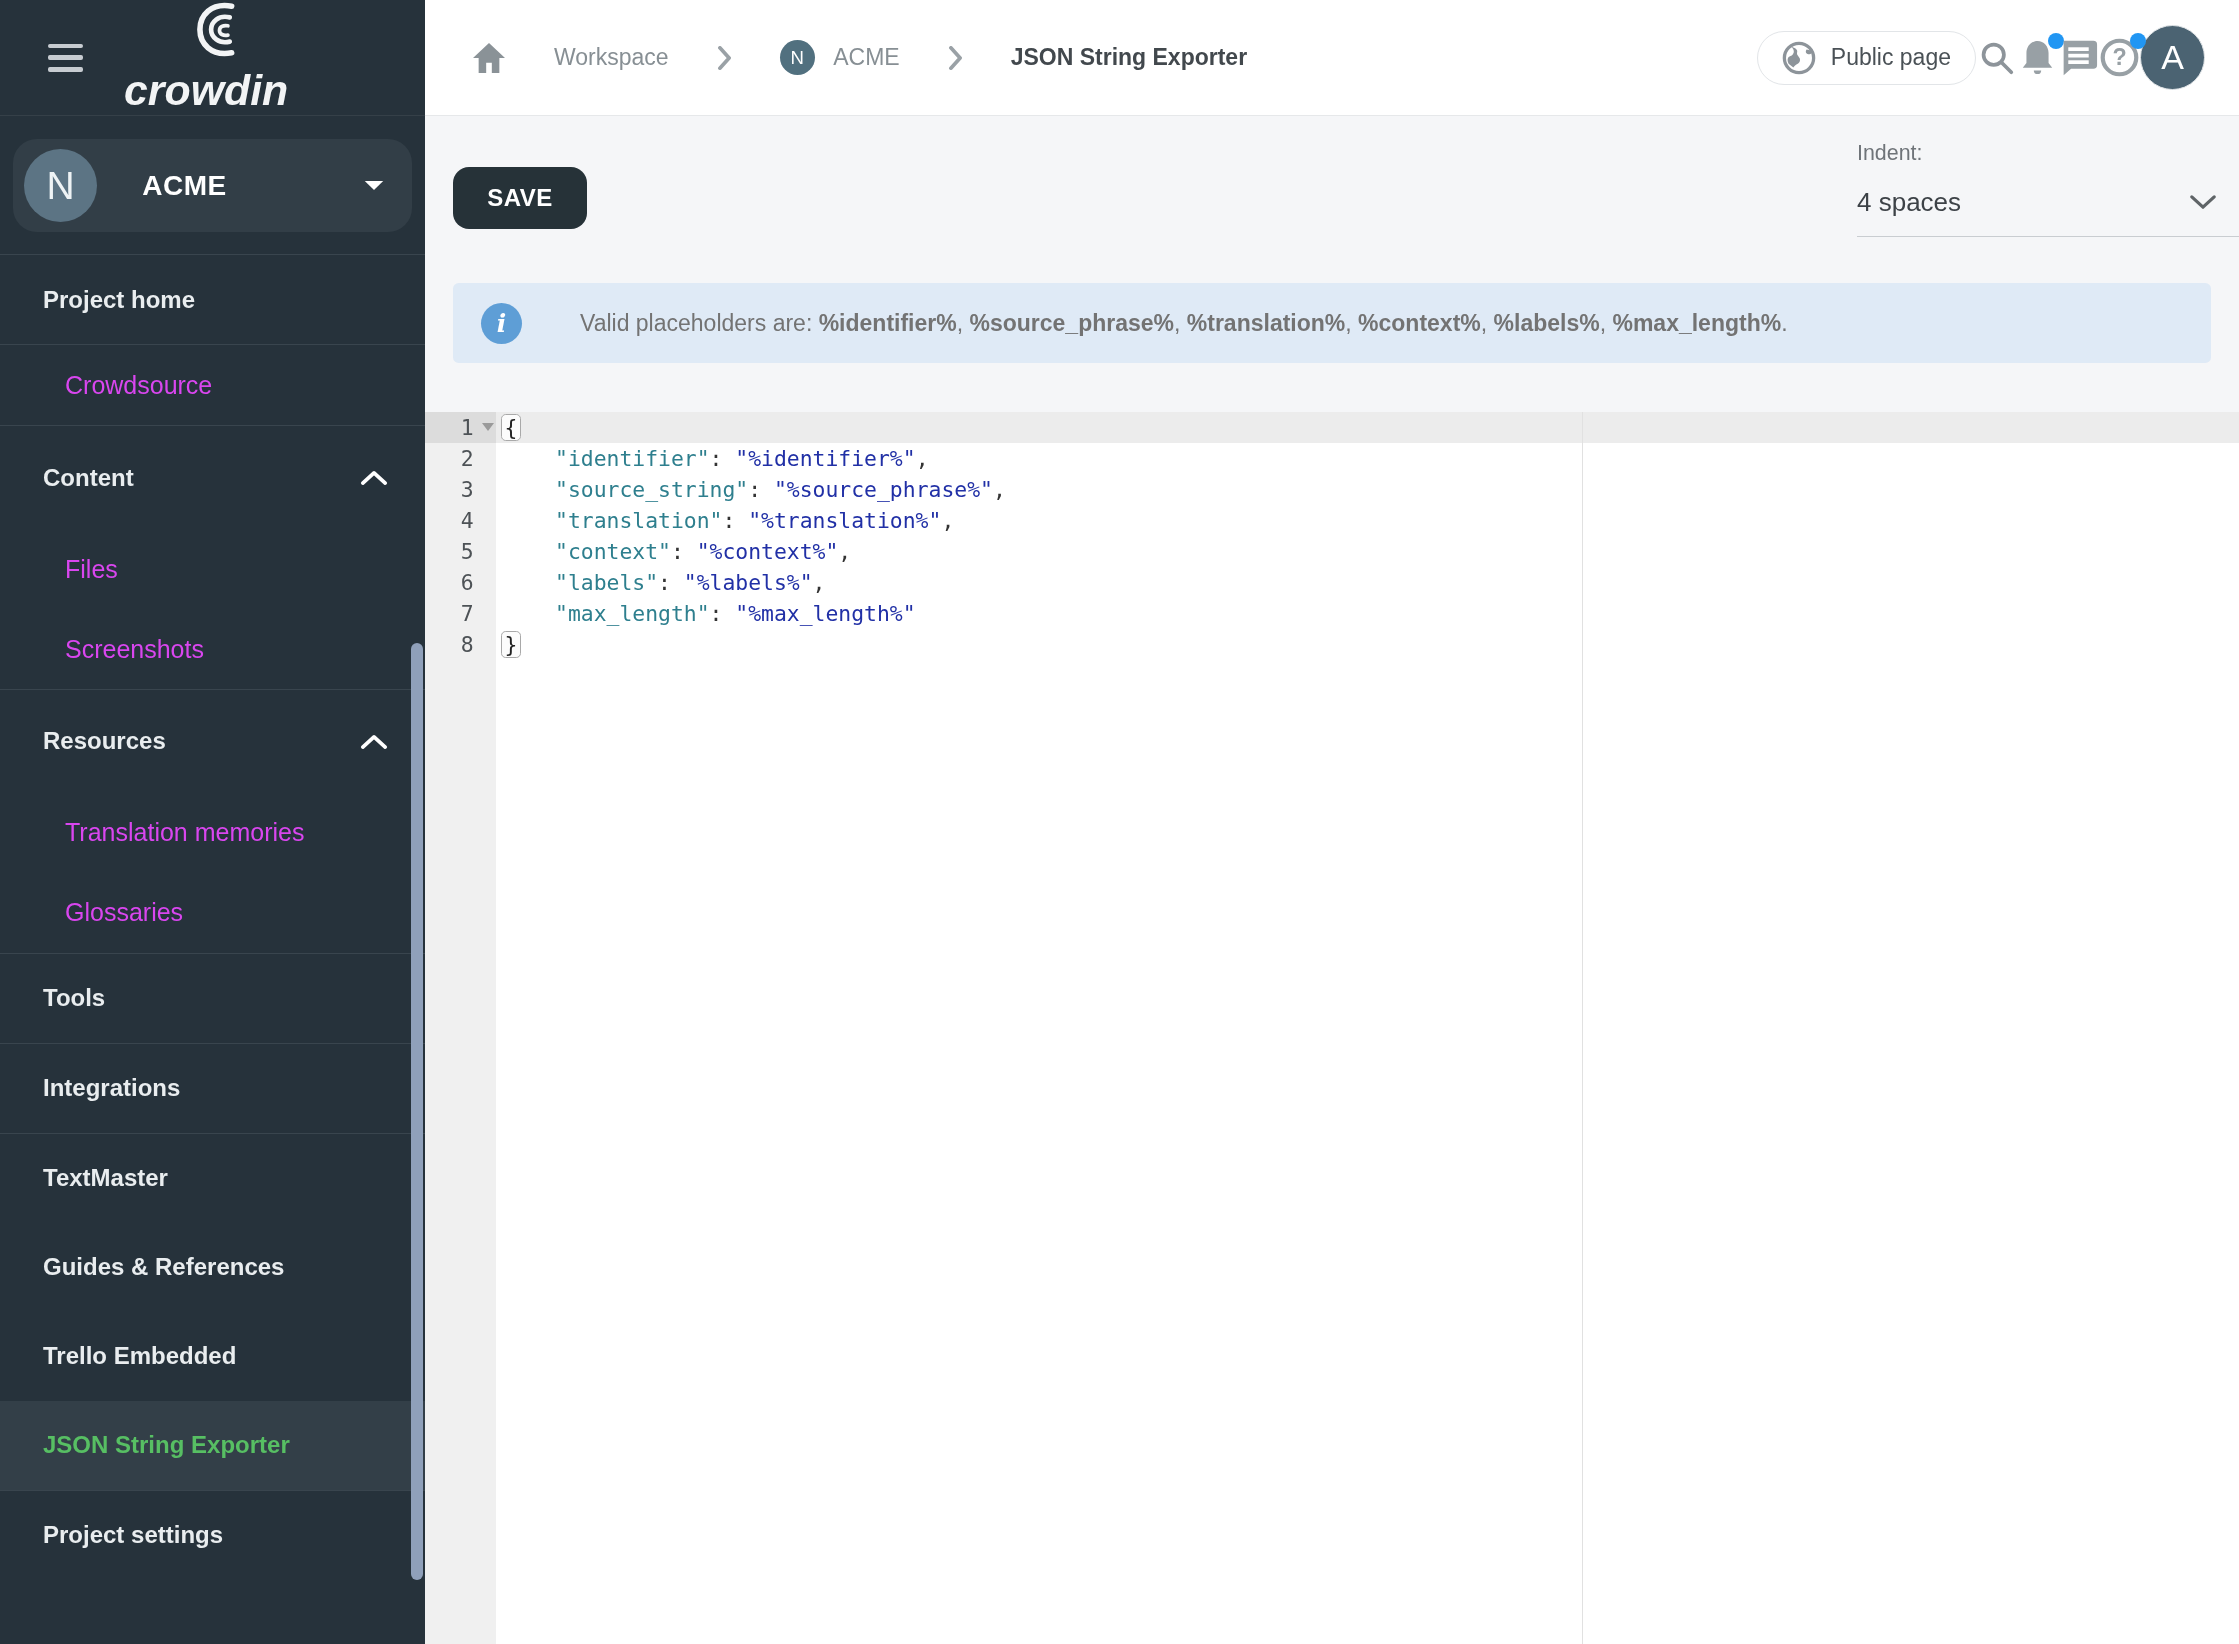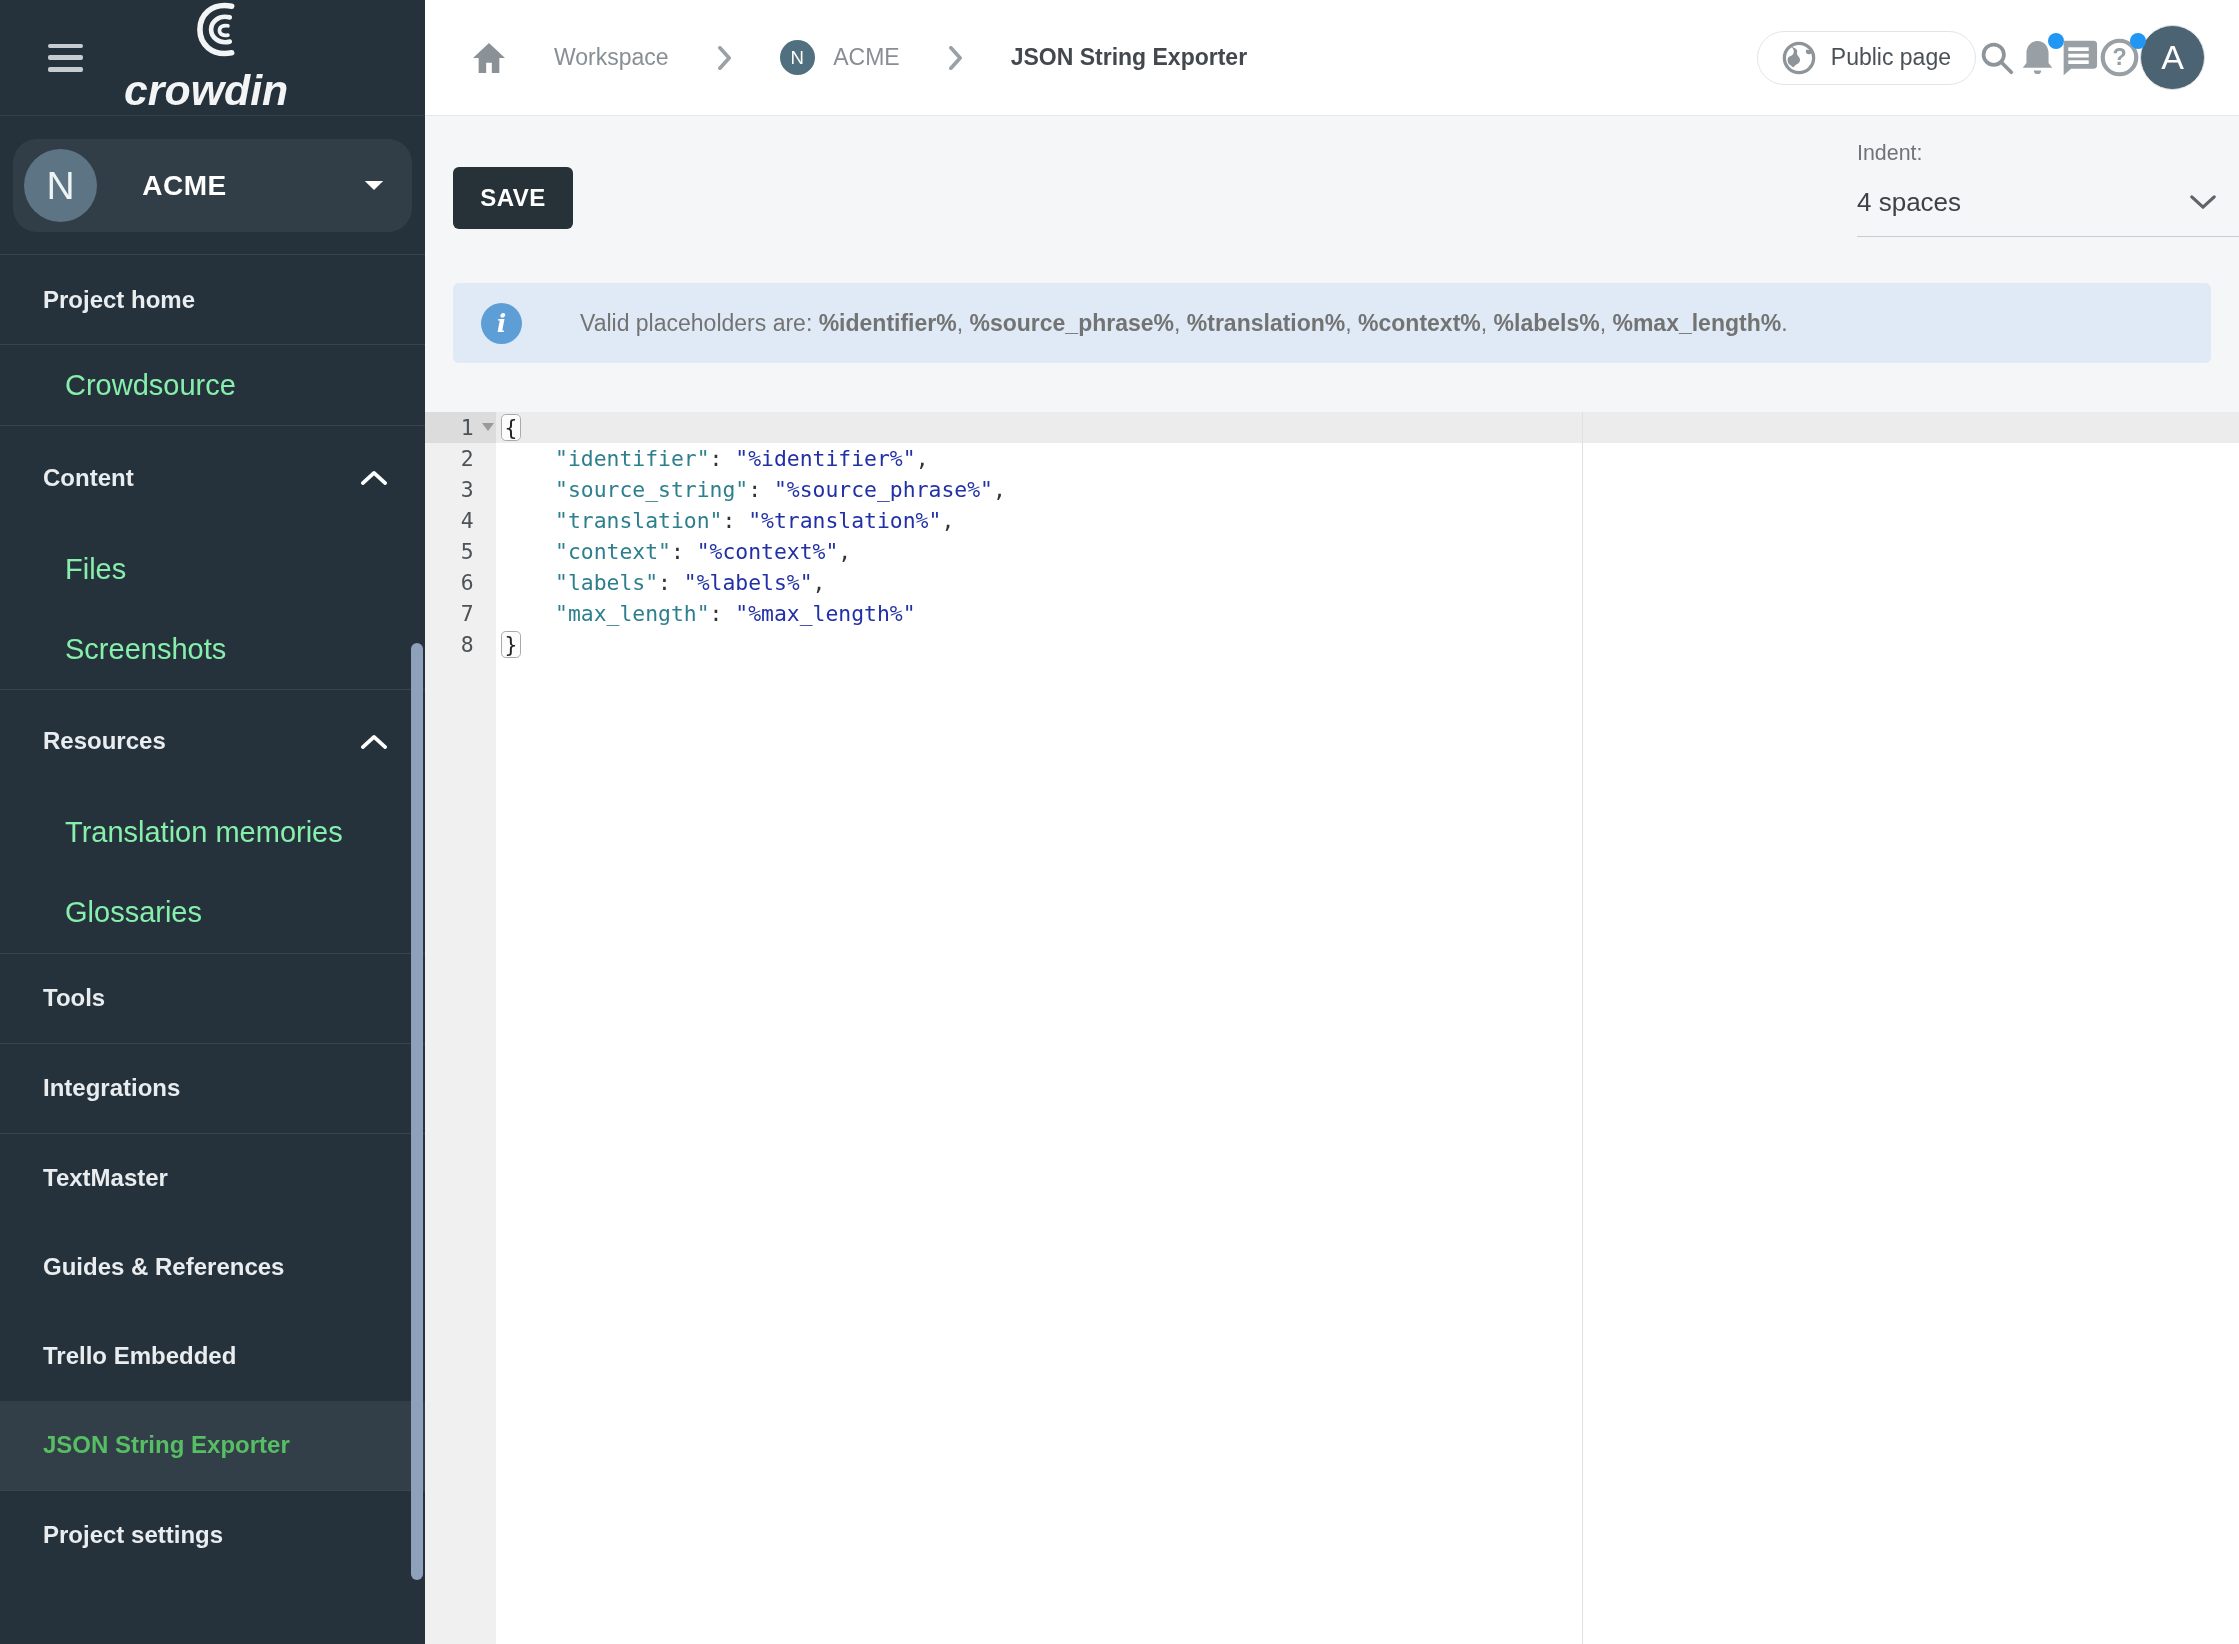--- a/index.html
+++ b/index.html
@@ -25,21 +25,21 @@
   .org-name { color: #ffffff; font-size: 28px; font-weight: 700; margin-left: 45px; letter-spacing: 0.5px; }
   .org-caret { margin-left: auto; }
 
   .nav { margin-top: 22.4px; }
   .nav-div { height: 0.9px; background: #39454e; }
   .nav-row { display: flex; align-items: center; padding: 0 37px 0 43px; cursor: pointer;
              color: #e9edef; font-size: 24px; font-weight: 700; }
   .nav-row.kind-top { height: 89px; }
   .nav-row.kind-hdr { height: 103px; }
   .nav-row.kind-sub { height: 80px; padding-left: 65px; font-weight: 400;
-                      color: #86efac; font-size: 29px; }
+                      color: #d946ef; font-size: 25px; }
   .nav-row.active { background: #333f48; }
   .nav-row .chev { margin-left: auto; }
 
   .side-scrollbar { position: absolute; top: 643px; right: 1.9px; width: 12px; height: 937px;
                     border-radius: 6.5px; background: #8fa0ba; }
 
   
   .topbar { position: absolute; left: 425px; top: 0; width: 1814px; height: 116px;
             background: #ffffff; border-bottom: 0.9px solid #e6e8ea;
             display: flex; align-items: center; padding: 0 34px 0 47px; }
@@ -55,22 +55,22 @@
   .pill-btn span { color: #4a5156; font-size: 23px; font-weight: 500; }
   .icon-btn { position: relative; width: 41px; height: 41px; display: flex;
               align-items: center; justify-content: center; cursor: pointer; }
   .dot { position: absolute; top: -3.7px; right: -5.6px; width: 16px; height: 16px;
          border-radius: 50%; background: #2196f3; }
   .avatar { width: 65px; height: 65px; border-radius: 50%; background: #4b6372;
             border: 1.9px solid #dfe3e6; color: #fff; font-size: 34px; font-weight: 400;
             display: flex; align-items: center; justify-content: center; cursor: pointer; }
 
   
-  .save-btn { position: absolute; left: 453px; top: 167px; width: 120px; height: 62px;
-              background: #263238; color: #fff; border: none; border-radius: 6px;
+  .save-btn { position: absolute; left: 453px; top: 167px; width: 134px; height: 62px;
+              background: #263238; color: #fff; border: none; border-radius: 16px;
               font-family: "Liberation Sans", sans-serif; font-size: 24px; font-weight: 700;
               letter-spacing: 0.5px; cursor: pointer; }
 
   .indent-wrap { position: absolute; left: 1857px; top: 141px; width: 382px; }
   .indent-label { color: #6f7479; font-size: 21.4px; }
   .indent-select { margin-top: 20.5px; padding-bottom: 18.6px; border-bottom: 1.9px solid #c9cdd1;
                    display: flex; align-items: center; cursor: pointer; }
   .indent-value { color: #3d4247; font-size: 26px; }
   .indent-select .chev { margin-left: auto; margin-right: 22.4px; }
 

